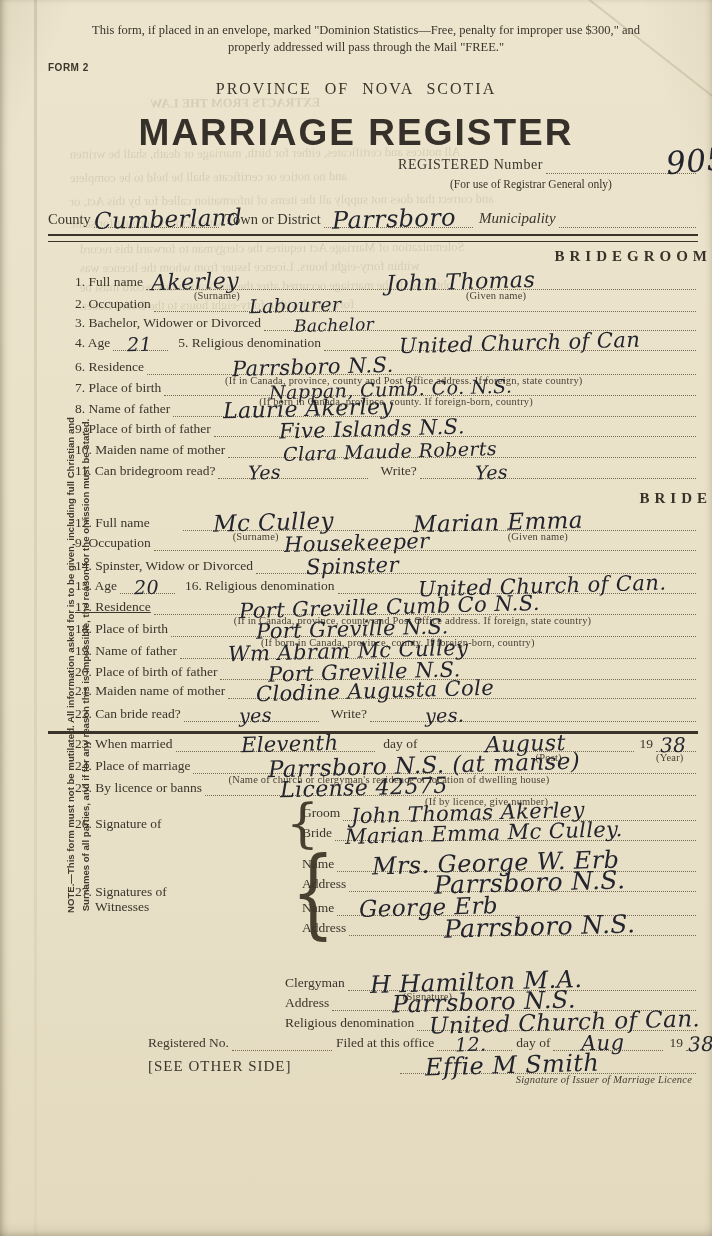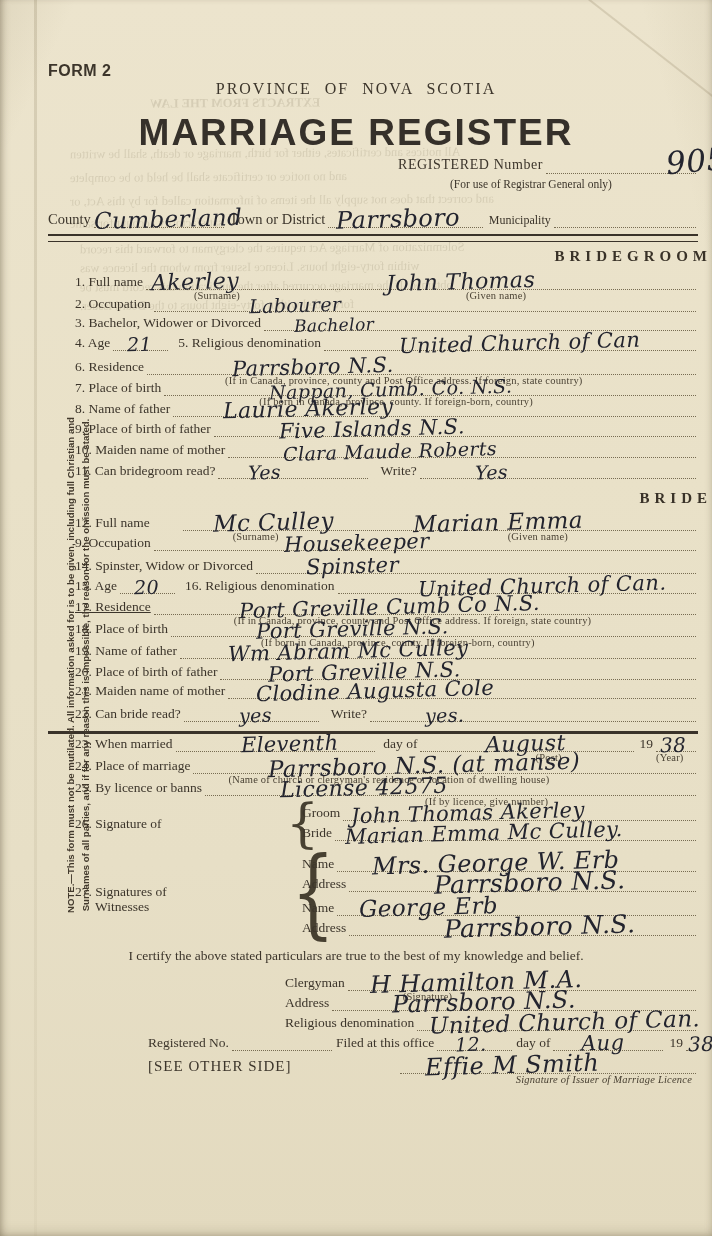--- a/index.html
+++ b/index.html
@@ -37,22 +37,26 @@
   <div class="bleed" style="top:96px;left:150px;font-weight:bold;">EXTRACTS FROM THE LAW</div>
   <div class="bleed" style="top:146px;left:70px;">All notices and certificates, either for birth, marriage or death, shall be written</div>
   <div class="bleed" style="top:170px;left:70px;">and no notice or certificate shall be held to be complete</div>
   <div class="bleed" style="top:193px;left:70px;">and correct that does not supply all the items of information called for by this Act, or</div>
   <div class="bleed" style="top:216px;left:70px;">satisfactorily account for same</div>
   <div class="bleed" style="top:241px;left:80px;">Solemnization of Marriage Act requires the clergyman to forward this record</div>
   <div class="bleed" style="top:260px;left:80px;">within forty-eight hours.  Licence Issuer from whom the licence was</div>
   <div class="bleed" style="top:279px;left:80px;">obtained. If the marriage occurred after the publication this record must be</div>
   <div class="bleed" style="top:298px;left:80px;">forwarded within forty-eight hours to the Board Issuer.</div>
 
-
-  <div class="abs sans" style="top:62px;left:48px;font-weight:bold;font-size:16px;letter-spacing:.5px;">FORM 2</div>
+  <div class="abs" style="top:22px;left:86px;width:560px;text-align:center;font-size:12.5px;line-height:1.35;">
+    <div>This form, if placed in an envelope, marked "Dominion Statistics—Free, penalty for improper use $300," and</div>
+    <div>properly addressed will pass through the Mail "FREE."</div>
+  </div>
+
+  <div class="abs sans" style="top:62px;left:48px;font-weight:bold;font-size:10px;letter-spacing:.5px;">FORM 2</div>
 
   <div class="abs" style="top:80px;left:0;width:100%;text-align:center;font-size:16px;letter-spacing:2px;word-spacing:7px;">PROVINCE OF NOVA SCOTIA</div>
 
   <div class="abs sans" style="top:112px;left:0;width:100%;text-align:center;font-weight:bold;font-size:37px;letter-spacing:2px;color:#35302a;">MARRIAGE REGISTER</div>
 
   <div class="row" style="top:152px;left:398px;">
     <span class="lbl" style="font-size:14px;letter-spacing:.6px;">REGISTERED Number</span>
     <span class="line">
       <span class="hw" style="left:120px;font-size:31px;transform:rotate(-5deg);bottom:-2px;">90560</span>
     </span>
@@ -61,21 +65,21 @@
 
   <div class="row" style="top:202px;left:48px;height:26px;">
     <span class="lbl" style="font-size:14.5px;">County</span>
     <span class="line" style="flex:1.05;">
       <span class="hw" style="left:0px;font-size:23px;">Cumberland</span>
     </span>
     <span class="lbl" style="font-size:14.5px;padding-left:6px;">Town or District</span>
     <span class="line" style="flex:1.25;">
       <span class="hw" style="left:8px;font-size:24px;">Parrsboro</span>
     </span>
-    <span class="lbl" style="font-size:12px;padding-left:6px;">Municipality</span>
+    <span class="lbl" style="font-size:15px;padding-left:6px;font-style:italic;">Municipality</span>
     <span class="line" style="flex:1.15;">
       <span class="hw" style="left:4px;"></span>
     </span>
   </div>
 
   <div class="rule-double" style="top:234px;"></div>
 
   <div class="heading" style="top:248px;">BRIDEGROOM</div>
 
   <div class="row" style="top:268px;left:75px;justify-content:center;">
@@ -317,21 +321,20 @@
       <span class="hw" style="left:22px;font-size:23px;">George Erb</span>
     </span>
   </div>
   <div class="row" style="top:914px;left:302px;">
     <span class="lbl">Address</span>
     <span class="line">
       <span class="hw" style="left:95px;font-size:25px;">Parrsboro   N.S.</span>
     </span>
   </div>
 
-  <div class="abs" style="top:948px;left:0;width:100%;text-align:center;font-size:13.5px;">I certify the above stated particulars are true to the best of my knowledge and belief.</div>
 
   <div class="row" style="top:969px;left:285px;">
     <span class="lbl">Clergyman</span>
     <span class="line">
       <span class="hw" style="left:22px;font-size:24px;">H Hamilton   M.A.</span>
       <span class="hint" style="left:55px;">(Signature)</span>
     </span>
   </div>
   <div class="row" style="top:989px;left:285px;">
     <span class="lbl">Address</span>

